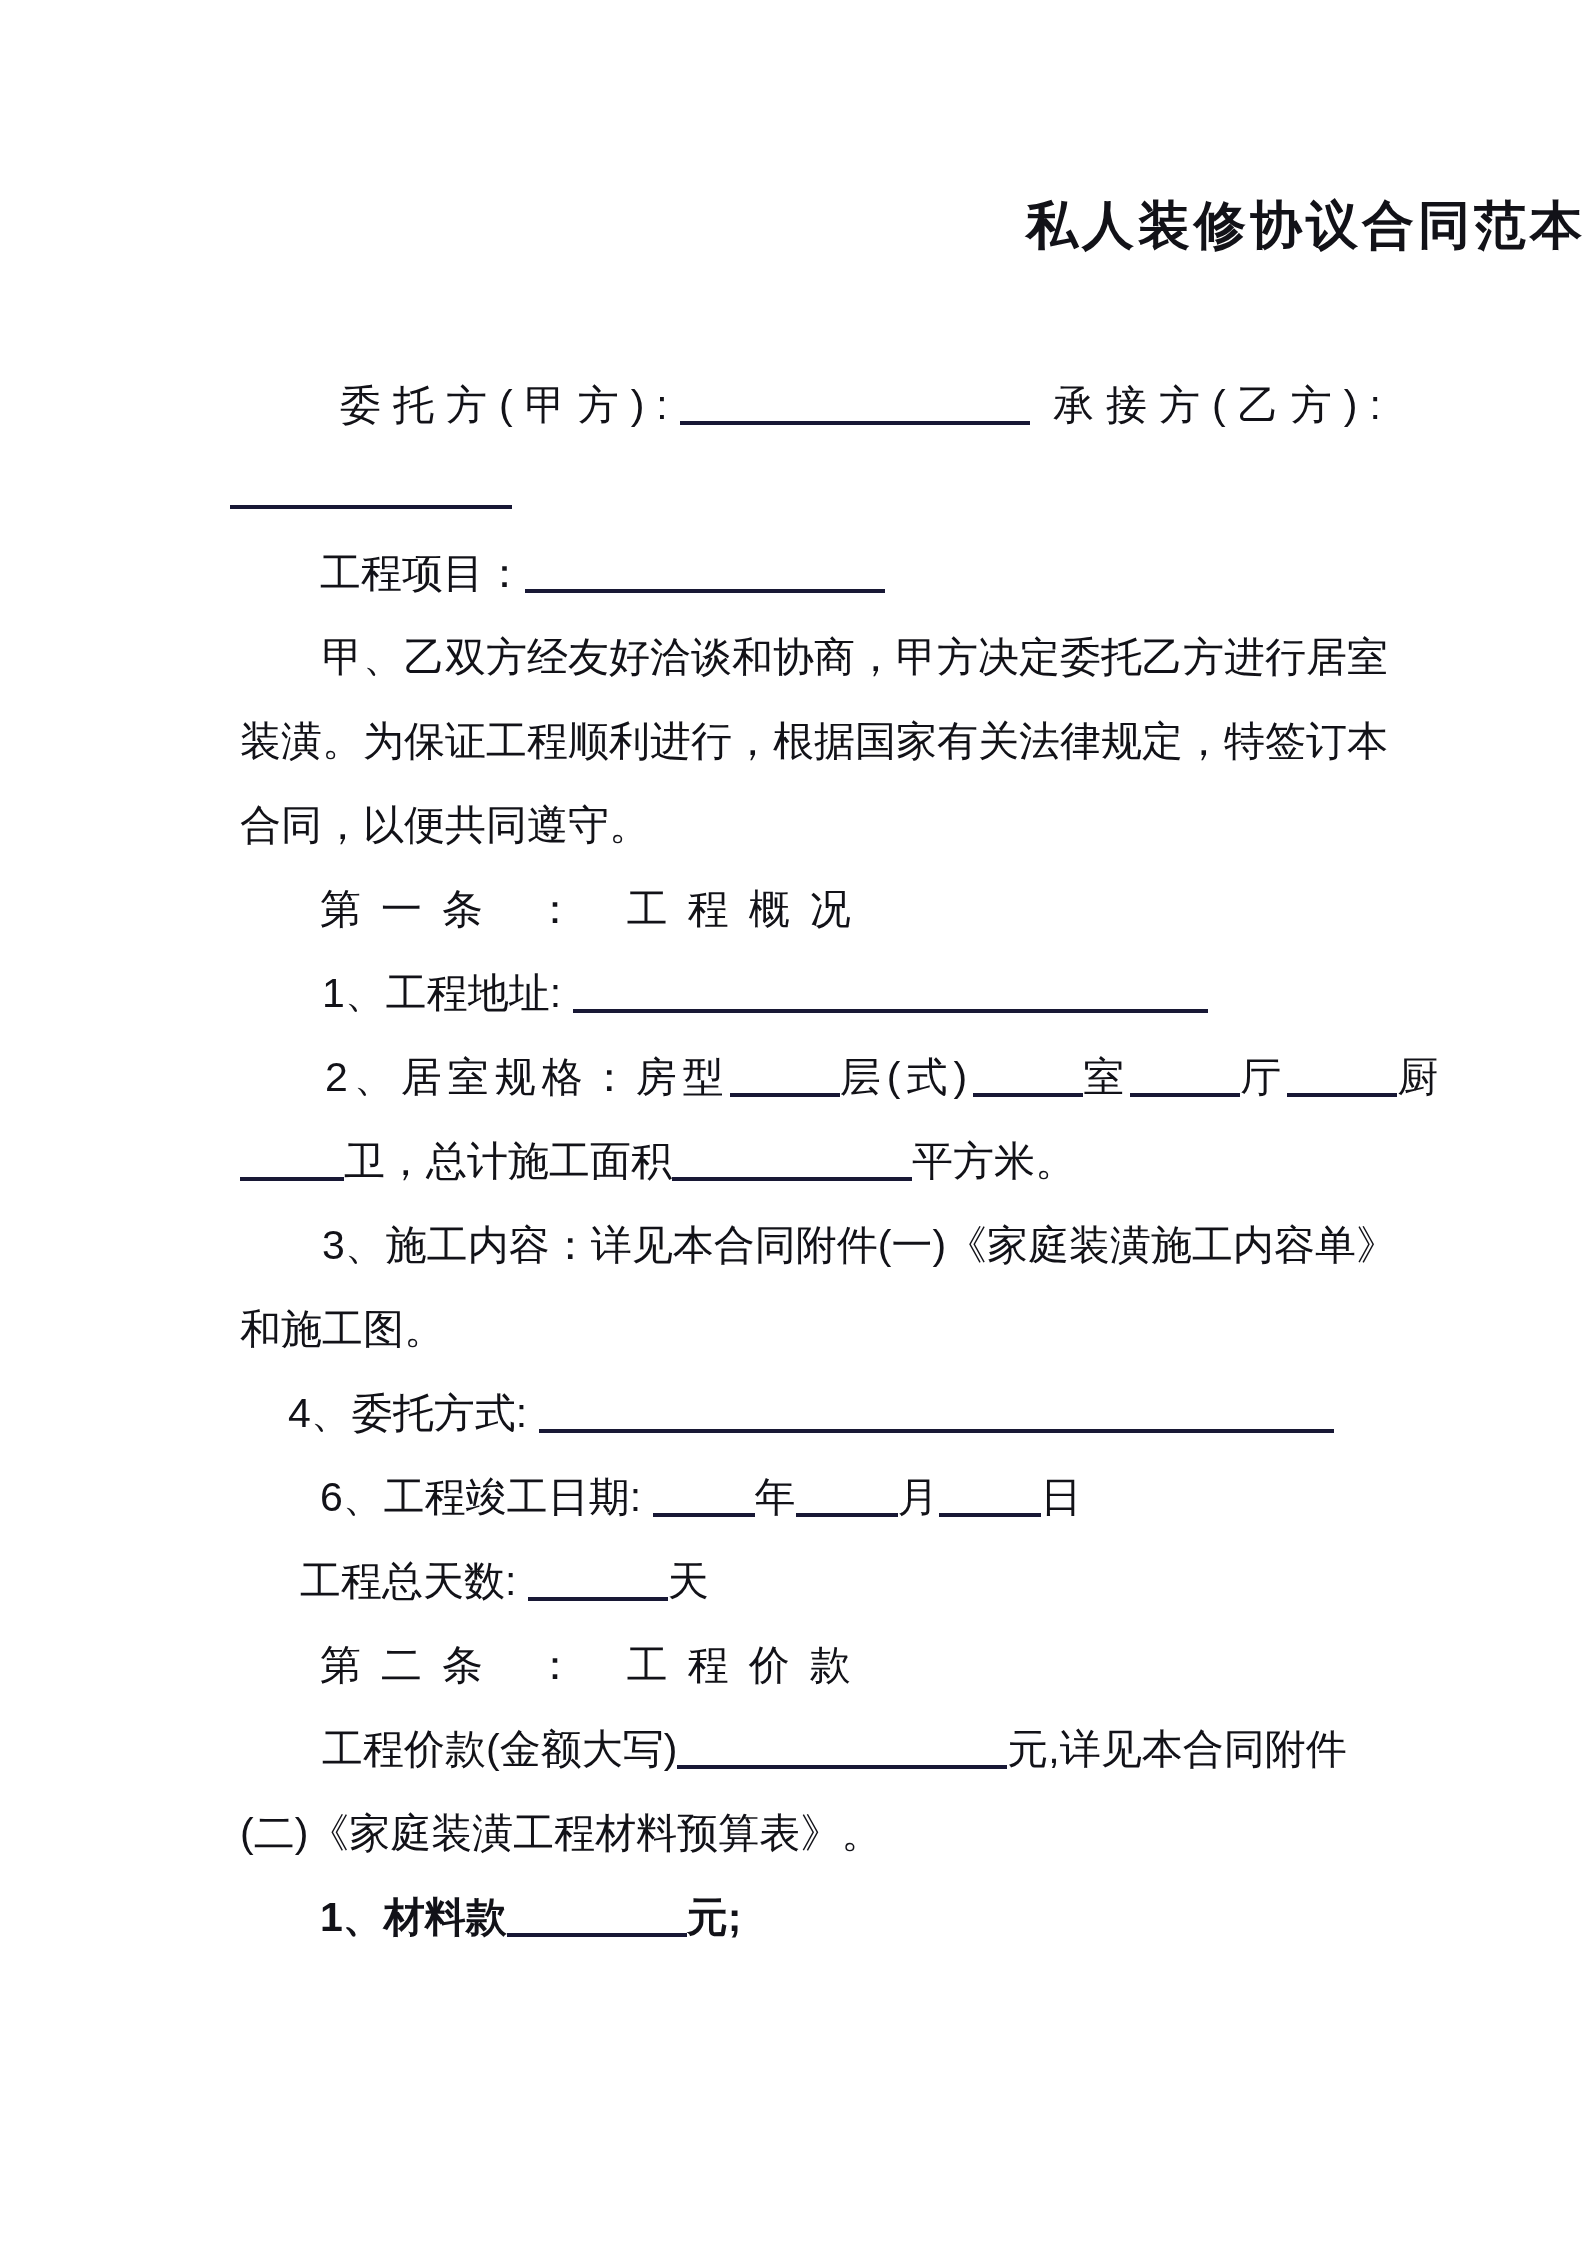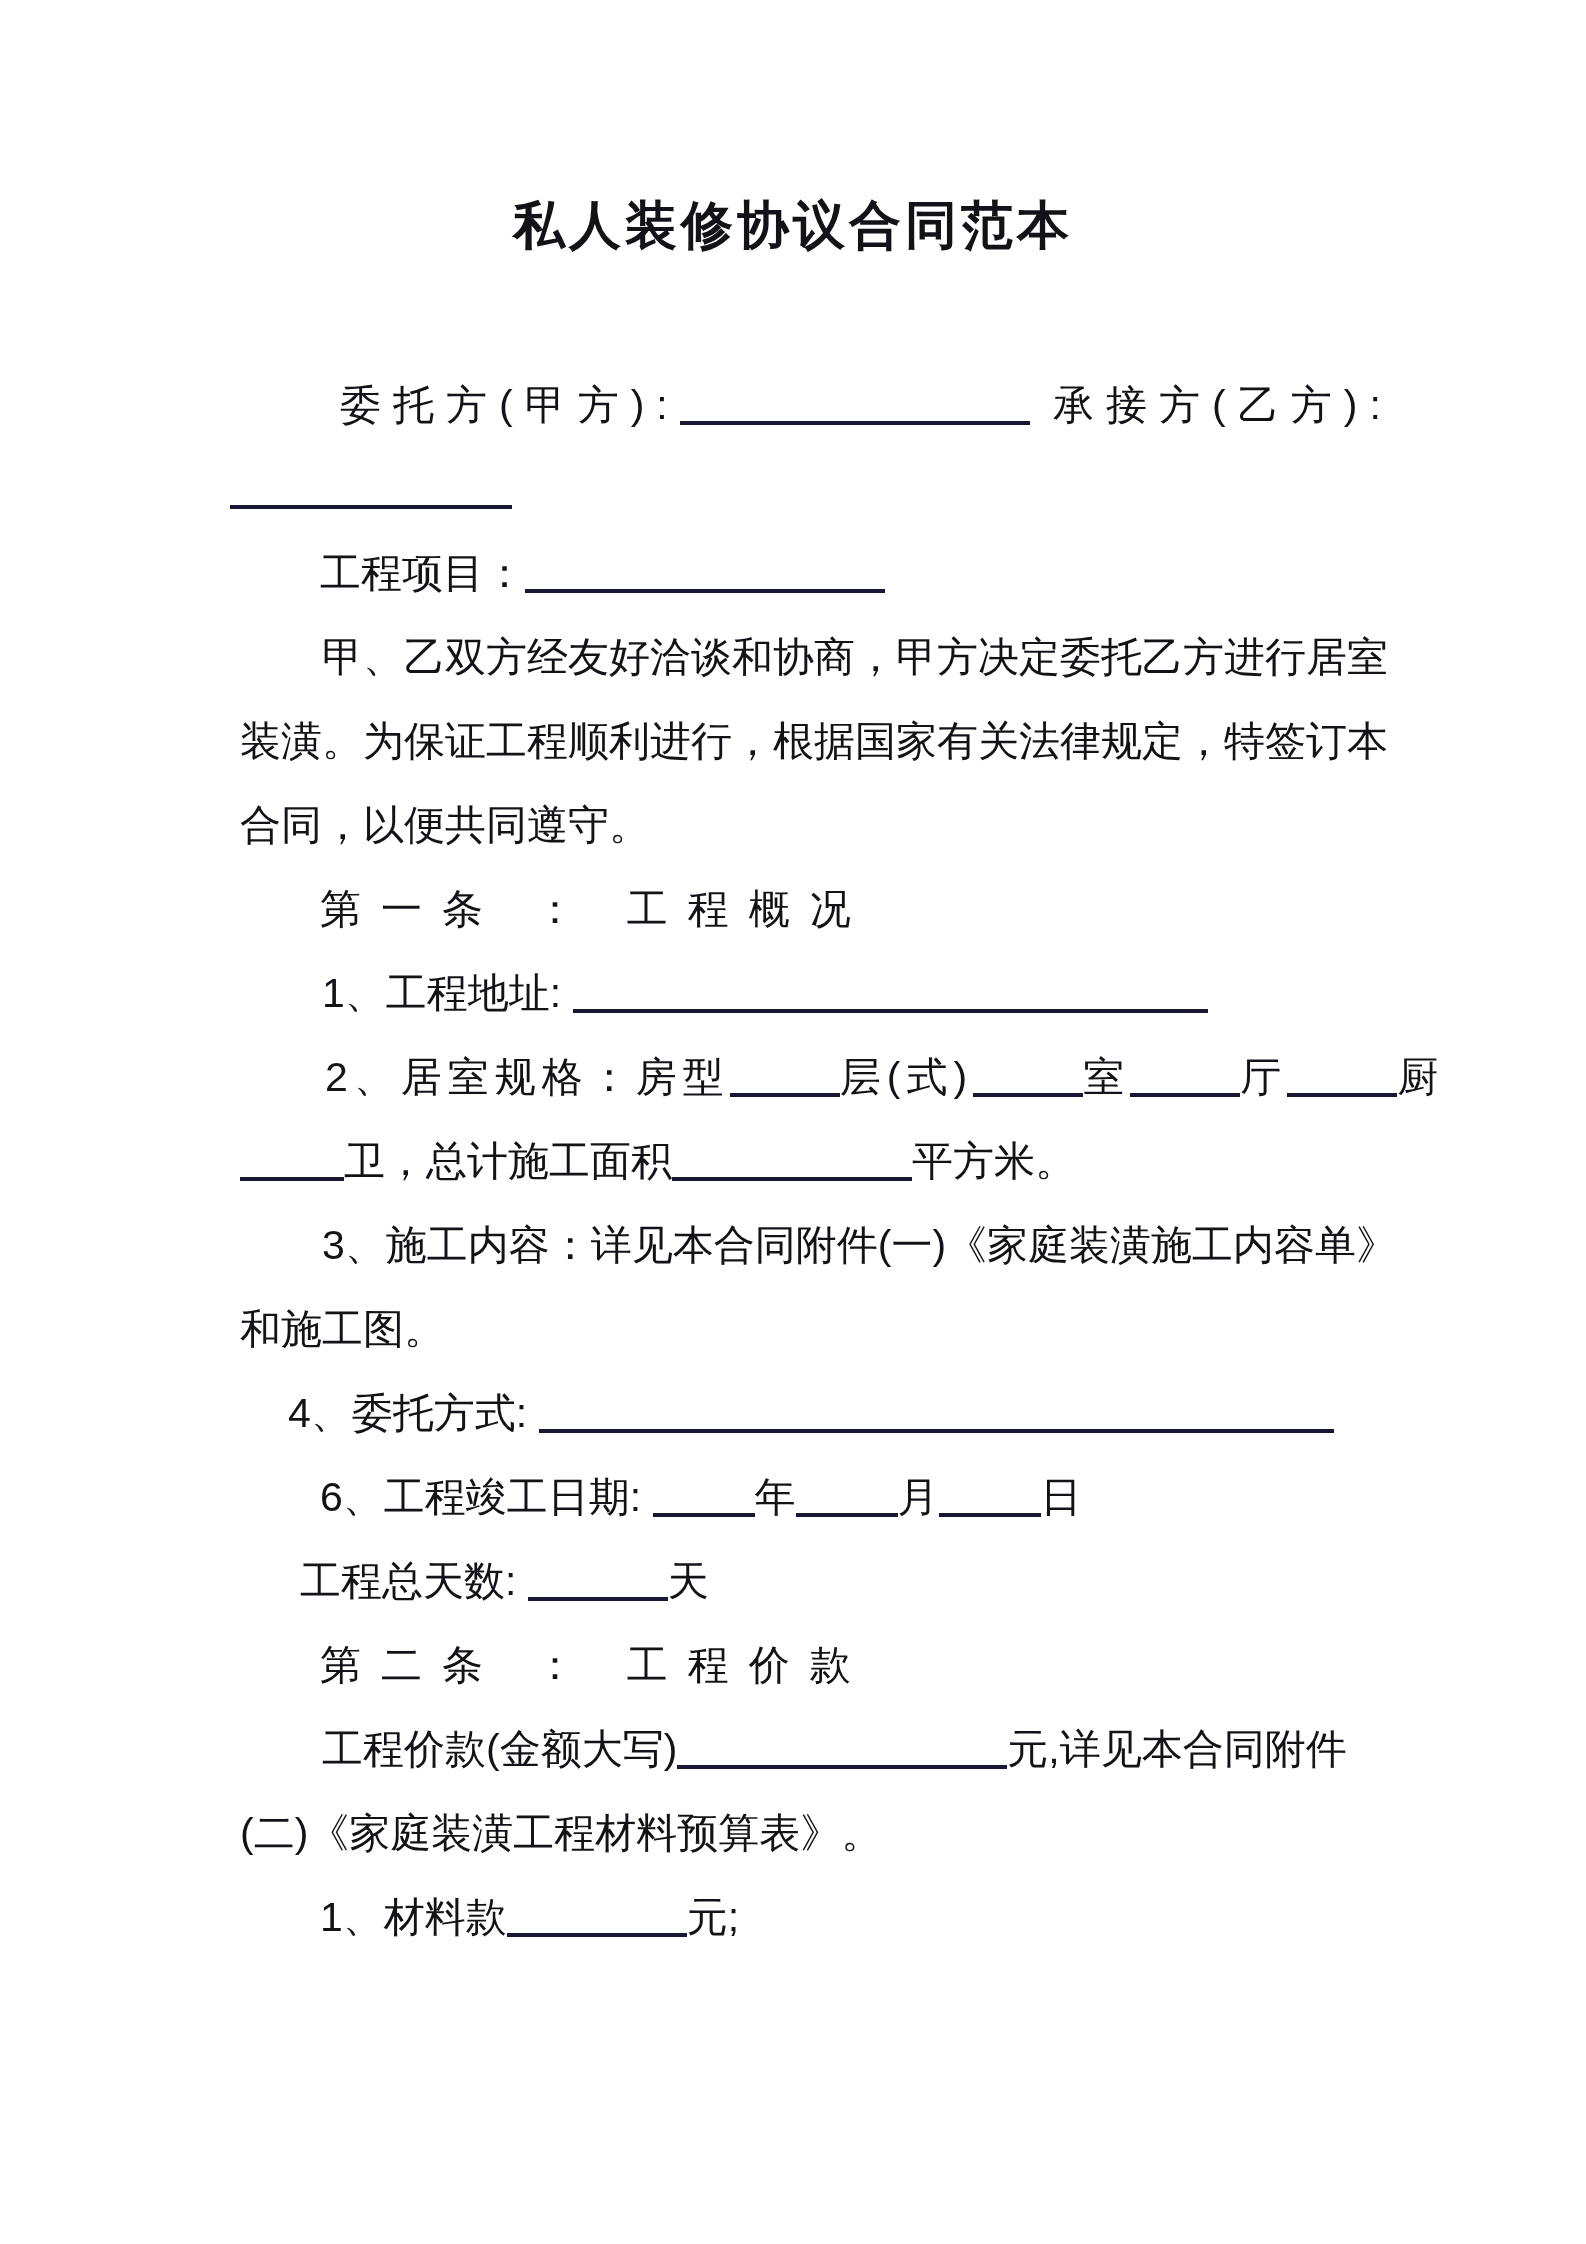--- a/index.html
+++ b/index.html
@@ -14,21 +14,21 @@
     font-family: "Liberation Sans", sans-serif;
     color: var(--text-color, #121218);
   }
 
   .title {
     padding-top: 193px;
     height: 64px;
     line-height: 64px;
     font-size: 52px;
     font-weight: bold;
-    text-align: center;
+    text-align: right;
     letter-spacing: 4px;
     white-space: nowrap;
   }
 
   .doc-body {
     margin-top: 106px;
     padding-left: 240px;
     padding-right: 120px;
   }
 
@@ -70,15 +70,15 @@
       <div class="line ls6" style="margin-left: 85px;"><span class="run">2、居室规格：房型</span><span class="blank" style="width: 110px;"></span><span class="run">层(式)</span><span class="blank" style="width: 110px;"></span><span class="run">室</span><span class="blank" style="width: 110px;"></span><span class="run">厅</span><span class="blank" style="width: 110px;"></span><span class="run">厨</span></div>
       <div class="line"><span class="blank" style="width: 104px;"></span><span class="run">卫，总计施工面积</span><span class="blank" style="width: 240px;"></span><span class="run">平方米。</span></div>
       <div class="line" style="margin-left: 82px;"><span class="run">3、施工内容：详见本合同附件(一)《家庭装潢施工内容单》</span></div>
       <div class="line"><span class="run">和施工图。</span></div>
       <div class="line" style="margin-left: 48px;"><span class="run">4、委托方式: </span><span class="blank" style="width: 795px;"></span></div>
       <div class="line" style="margin-left: 80px;"><span class="run">6、工程竣工日期:  </span><span class="blank" style="width: 102px;"></span><span class="run">年</span><span class="blank" style="width: 102px;"></span><span class="run">月</span><span class="blank" style="width: 102px;"></span><span class="run">日</span></div>
       <div class="line" style="margin-left: 60px;"><span class="run">工程总天数:  </span><span class="blank" style="width: 140px;"></span><span class="run">天</span></div>
       <div class="line ls20" style="margin-left: 80px;"><span class="run">第二条 ： 工程价款</span></div>
       <div class="line" style="margin-left: 82px;"><span class="run">工程价款(金额大写)</span><span class="blank" style="width: 330px;"></span><span class="run">元,详见本合同附件</span></div>
       <div class="line"><span class="run">(二)《家庭装潢工程材料预算表》。</span></div>
-      <div class="line" style="margin-left: 80px;"><span class="run">1、材料款</span><span class="blank" style="width: 180px;"></span><span class="run">元;</span></div>
+      <div class="line" style="margin-left: 80px; font-weight: bold;"><span class="run">1、材料款</span><span class="blank" style="width: 180px;"></span><span class="run">元;</span></div>
     </div>
 </div>
 
 </body></html>

